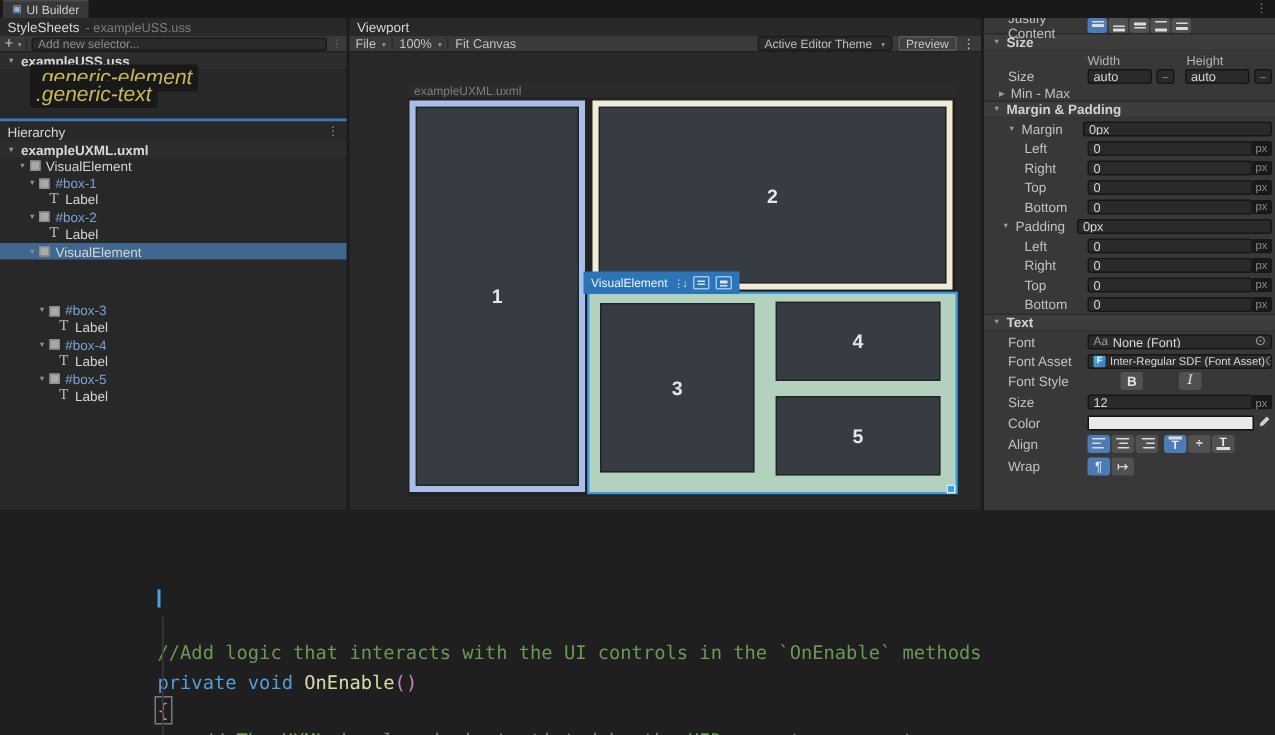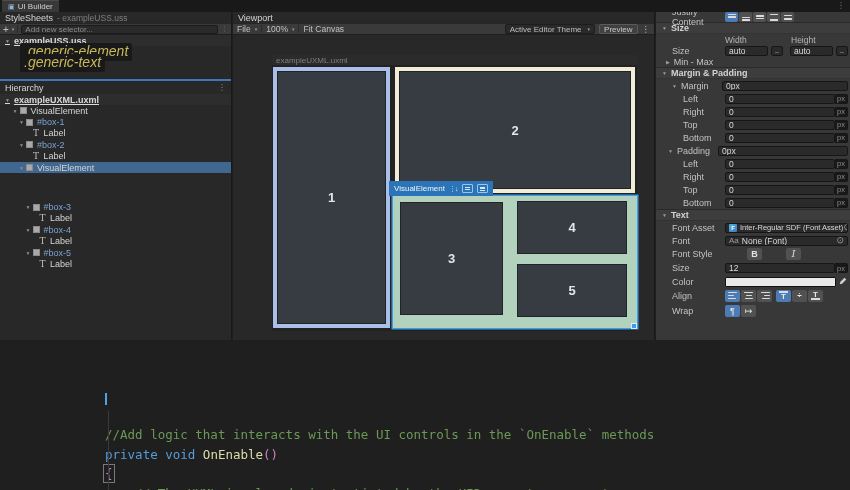--- a/index.html
+++ b/index.html
@@ -27,21 +27,21 @@
   .pane-header .sub { color:#7f7f7f; margin-left:4px; font-size:8.5px; }
   .pane-header .kebab { margin-left:auto; color:#9a9a9a; font-size:8px; }
 
   .toolbar { height:12px; background:#3a3a3a; border-top:1px solid #262626; border-bottom:1px solid #1f1f1f;
     display:flex; align-items:center; padding:0 3px; gap:3px; font-size:8.5px; color:#c2c2c2; }
   .chev { font-size:5px; color:#9a9a9a; }
   .tb-sep { width:1px; height:8px; background:#2a2a2a; }
   .text-field { flex:1; height:9px; background:#2a2a2a; border:1px solid #1b1b1b; border-radius:2px;
     display:flex; align-items:center; padding:0 3px; font-size:8px; color:#8d8d8d; }
 
-  .file-row { height:11px; background:#2d2d2d; display:flex; align-items:center; font-size:9px; font-weight:bold; color:#dadada;text-decoration:underline; }
+  .file-row { height:11px; background:#2d2d2d; display:flex; align-items:center; font-size:9px; font-weight:bold; color:#dadada; }
   .file-row .arr { font-size:5px; color:#999; margin:0 4px 0 5px; }
 
   .pill-row { height:11px; display:flex; align-items:center; padding-left:20px; }
   .pill { background:#191919; border-radius:2px; padding:0.5px 4px 1.5px; font-size:14px; color:var(--ussYellow);font-style:italic; }
 
   .splitter { height:2px; background:#3a79bb; margin-top:11px; }
 
   .tree-row { height:11.4px; display:flex; align-items:center; font-size:9px; color:#d4d4d4; white-space:nowrap; }
   .tree-row.sel { background:#40678f; }
   .tree-row .arr { font-size:5px; color:#8f8f8f; width:7px; text-align:center; flex:none; }
@@ -441,32 +441,32 @@
           <span class="suffix">px</span>
         </div>
       </div>
 
     <div class="sec-header">
       <span class="arr">▼</span>
       <span>Text</span>
     </div>
 
     <div class="insp-row">
+      <span class="rlabel">Font</span>
+      <span class="field">
+        <span class="aa">Aa</span>
+        <span>None (Font)</span>
+        <span class="obj-pick">⊙</span>
+      </span>
+    </div>
+    <div class="insp-row">
       <span class="rlabel">Font Asset</span>
       <span class="field" style="font-size:7.5px;">
         <span class="fa-ico">F</span>
         <span>Inter-Regular SDF (Font Asset)</span>
-        <span class="obj-pick">⊙</span>
-      </span>
-    </div>
-    <div class="insp-row">
-      <span class="rlabel">Font</span>
-      <span class="field">
-        <span class="aa">Aa</span>
-        <span>None (Font)</span>
         <span class="obj-pick">⊙</span>
       </span>
     </div>
     <div class="insp-row" style="height:14px;gap:22px;">
       <span class="rlabel">Font Style</span>
       <span class="stylebtn" style="font-weight:bold;">B</span>
       <span class="stylebtn it">I</span>
     </div>
     <div class="insp-row" style="height:14px;">
       <span class="rlabel">Size</span>

